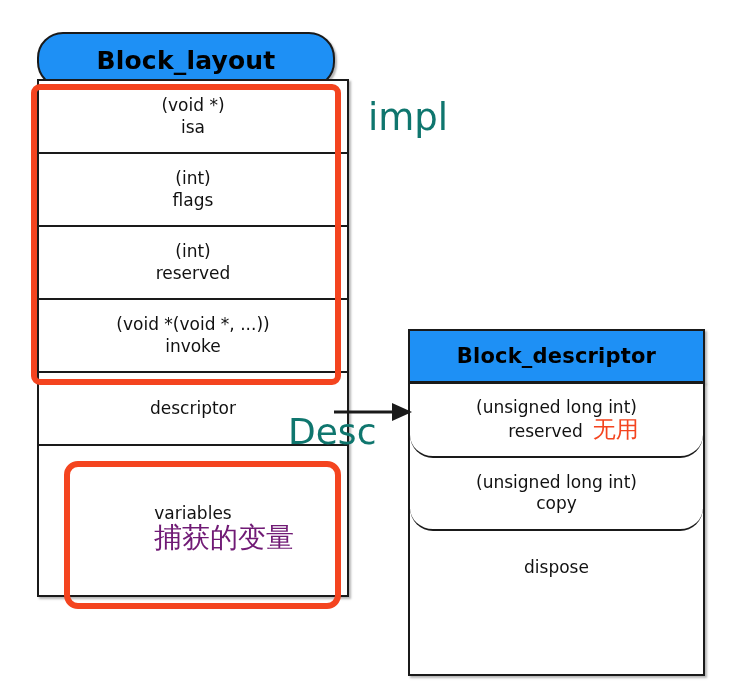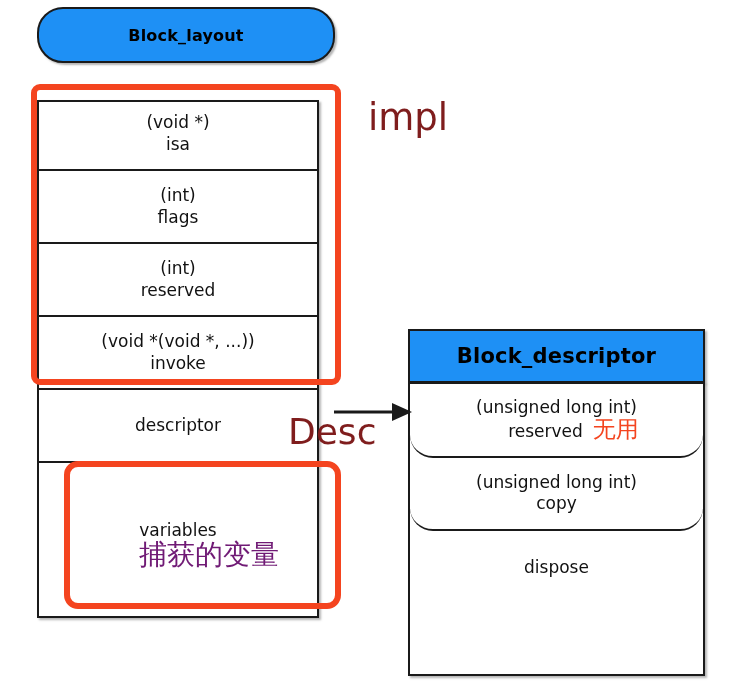--- a/index.html
+++ b/index.html
@@ -59,22 +59,22 @@
     color: #111111;
     line-height: 1.28;
     position: relative;
   }
   .row:last-child { border-bottom: none; }
 
   .row .t-type,
   .row .t-name { display: block; white-space: nowrap; }
 
   
-  #left-header { left: 37px; top: 7px; width: 298px; height: 56px; font-size: 16px; border-radius: 26px; }
-  #left-body   { left: 37px; top: 100px; width: 282px; height: 518px; justify-content: flex-end; }
+  #left-header { left: 37px; top: 32px; width: 298px; height: 56px; font-size: 25px; border-radius: 26px; }
+  #left-body   { left: 37px; top: 79px; width: 312px; height: 518px; }
 
   #left-body .row { height: 73px; flex: 0 0 73px; font-size: 17px; }
   #left-body .row.r-descriptor { height: 73px; flex: 0 0 73px; }
   #left-body .row.r-variables  { height: 153px; flex: 0 0 153px; }
 
   
   #right-header { left: 408px; top: 329px; width: 297px; height: 54px; font-size: 21px; }
   #right-body   { left: 408px; top: 382px; width: 297px; height: 294px; }
 
   #right-body .row { flex: 0 0 73.5px; font-size: 17px; border-radius: 23px; }
@@ -126,21 +126,21 @@
     border-radius: 9px;
     pointer-events: none;
     background: transparent;
   }
   #hl-impl { left: 31px;  top: 84px;  width: 310px; height: 301px; }
   #hl-vars { left: 64px;  top: 461px; width: 277px; height: 148px; border-radius: 14px; }
 
   
   .annot {
     position: absolute;
-    color: #7f1d1d;
+    color: #0f766e;
     white-space: nowrap;
     line-height: 1;
   }
   #annot-impl { left: 368px; top: 99px; font-size: 37px; }
   #annot-desc { left: 288px; top: 414px; font-size: 36px; }
 
   
   #arrow {
     position: absolute;
     left: 334px;

